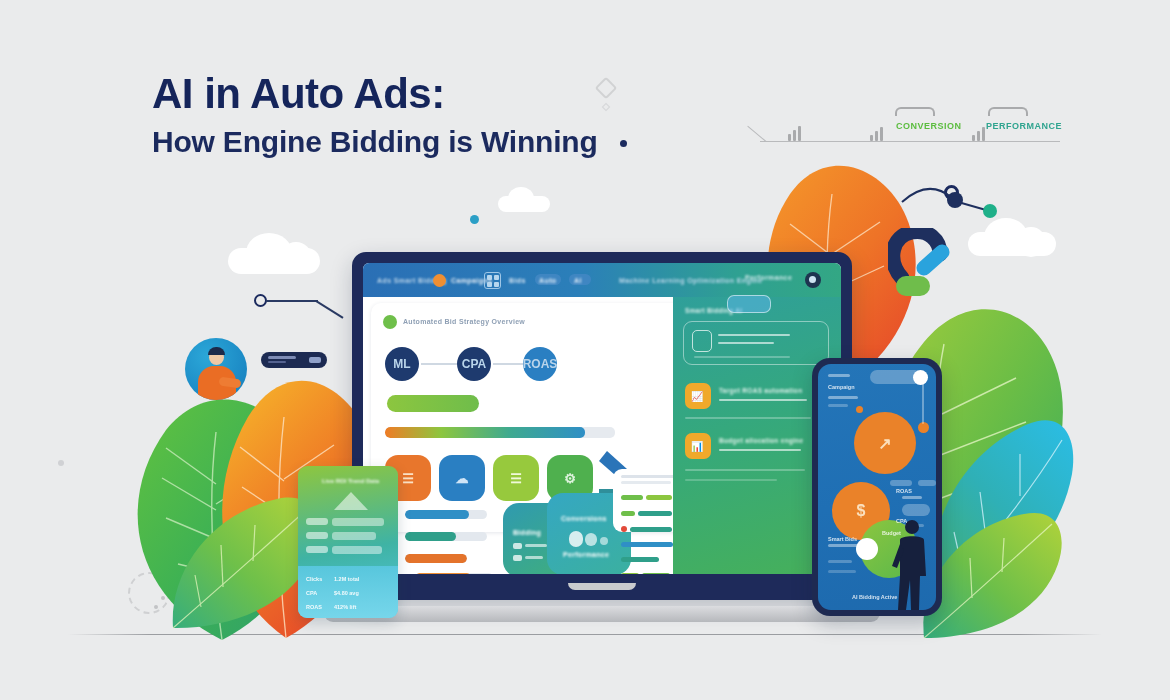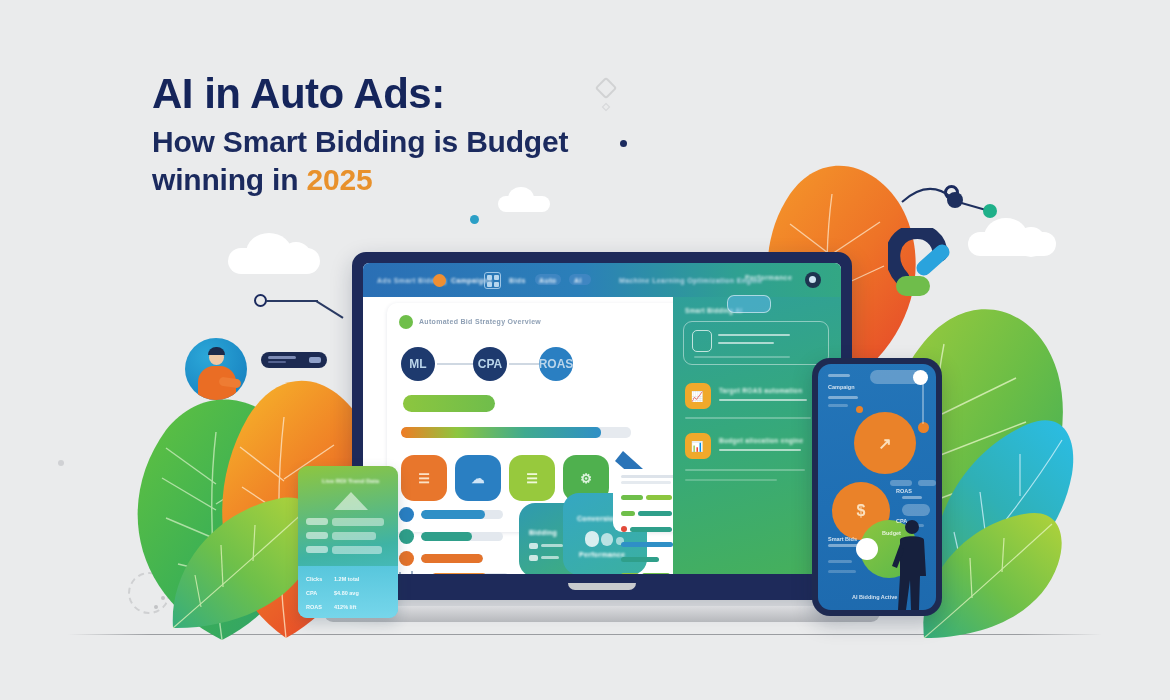--- a/index.html
+++ b/index.html
@@ -128,21 +128,21 @@
   .nav-dot-o { position:absolute; left:70px; top:11px; width:13px; height:13px; border-radius:50%; background:#ef8f33; }
   .nav-sq {
     position:absolute; left:121px; top:9px; width:17px; height:17px;
     border:1.5px solid #9ec6e6; border-radius:3px;
   }
   .nav-sq i { position:absolute; background:#b6d6ee; border-radius:1px; }
   .nav-pill { position:absolute; top:11px; height:11px; border-radius:6px; background:#3f86c2; }
 
   
   .card-white {
-    position:absolute; left:24px; top:40px; width:324px; bottom:42px;
+    position:absolute; left:8px; top:40px; width:324px; bottom:42px;
     background:#fff; border-radius:10px;
     box-shadow:0 1px 4px rgba(30,50,90,.12);
   }
   .sec-title { position:absolute; font-size:7px; font-weight:bold; color:#8fa0b5; filter:blur(.75px); letter-spacing:.3px; }
   .badge-g { position:absolute; width:14px; height:14px; border-radius:50%; background:#6fbf4a; }
 
   .icon-circ { position:absolute; width:34px; height:34px; border-radius:50%; display:flex; align-items:center; justify-content:center; }
   .icon-circ.navy { background:#1e3a6e; }
   .icon-circ.blue { background:#2a7fc2; }
   .ic-glyph { font-size:12px; color:#b9d4ea; filter:blur(.6px); font-weight:bold; }
@@ -370,24 +370,21 @@
       <g stroke="#e6f6c0" stroke-width="1.2" fill="none" opacity=".75">
         <path d="M6 128 C46 94 92 52 134 14"></path>
         <path d="M54 88 L52 48"></path>
           <path d="M84 62 L86 28"></path>
       </g>
     </svg>
   </div>
 
   <div class="title-block">
     <div class="title-line1">AI in Auto Ads:</div>
-    <div class="title-line2">How Smart Bidding is Budget</div>
-    <div class="title-line3">
-      <span>winning in </span><span class="year">2025</span>
-    </div>
+    <div class="title-line2">How Engine Bidding is Winning</div>
   </div>
 
   <div class="diamond"></div>
   <div class="diamond-sm"></div>
   <div class="dot" style="left:470px; top:215px; width:9px; height:9px; background:#2b9fc6;"></div>
   <div class="dot" style="left:620px; top:140px; width:7px; height:7px; background:#1b2a5e;"></div>
 
   <div class="cloud" style="left:228px; top:248px; width:92px; height:26px;">
     <div style="position:absolute;left:18px;top:-15px;width:46px;height:40px;background:#fff;border-radius:50%;"></div>
     <div style="position:absolute;left:52px;top:-6px;width:32px;height:32px;background:#fff;border-radius:50%;"></div>
@@ -408,20 +405,42 @@
 
   <div class="dotted-circle"></div>
   <div class="dotted-dots">
     <i style="left:0;top:2px;"></i>
       <i style="left:3px;top:12px;"></i>
     <i style="left:1px;top:22px;"></i>
       <i style="left:-6px;top:31px;"></i>
   </div>
   <div class="dot" style="left:58px; top:460px; width:6px; height:6px; background:#d0d1d4;"></div>
 
+  <div class="tr-strip">
+    <div class="tr-line"></div>
+    <div class="minibar" style="left:28px;">
+      <i style="height:7px;"></i>
+        <i style="height:11px;"></i>
+        <i style="height:15px;"></i>
+    </div>
+    <div class="minibar" style="left:110px;">
+      <i style="height:6px;"></i>
+        <i style="height:10px;"></i>
+        <i style="height:14px;"></i>
+    </div>
+    <div class="minibar" style="left:212px;">
+      <i style="height:6px;"></i>
+        <i style="height:10px;"></i>
+        <i style="height:14px;"></i>
+    </div>
+    <div class="mini-pill" style="left:135px; top:12px; width:40px; border-radius:6px 6px 0 0; height:9px; background:transparent; border-top:2.5px solid #a9aaac; border-left:2.5px solid #a9aaac; border-right:2.5px solid #a9aaac;"></div>
+    <div class="mini-pill" style="left:228px; top:12px; width:40px; border-radius:6px 6px 0 0; height:9px; background:transparent; border-top:2.5px solid #a9aaac; border-left:2.5px solid #a9aaac; border-right:2.5px solid #a9aaac;"></div>
+    <div class="blur-text" style="left:136px; top:26px; color:#5bbd3f;">CONVERSION</div>
+    <div class="blur-text" style="left:226px; top:26px; color:#2fa48f;">PERFORMANCE</div>
+  </div>
 
   <div class="avatar-wrap">
     <div class="avatar">
       <div class="av-head"></div>
       <div class="av-hair"></div>
       <div class="av-body"></div>
       <div class="av-arm"></div>
     </div>
     <div class="tooltip">
       <div class="tl"></div>

